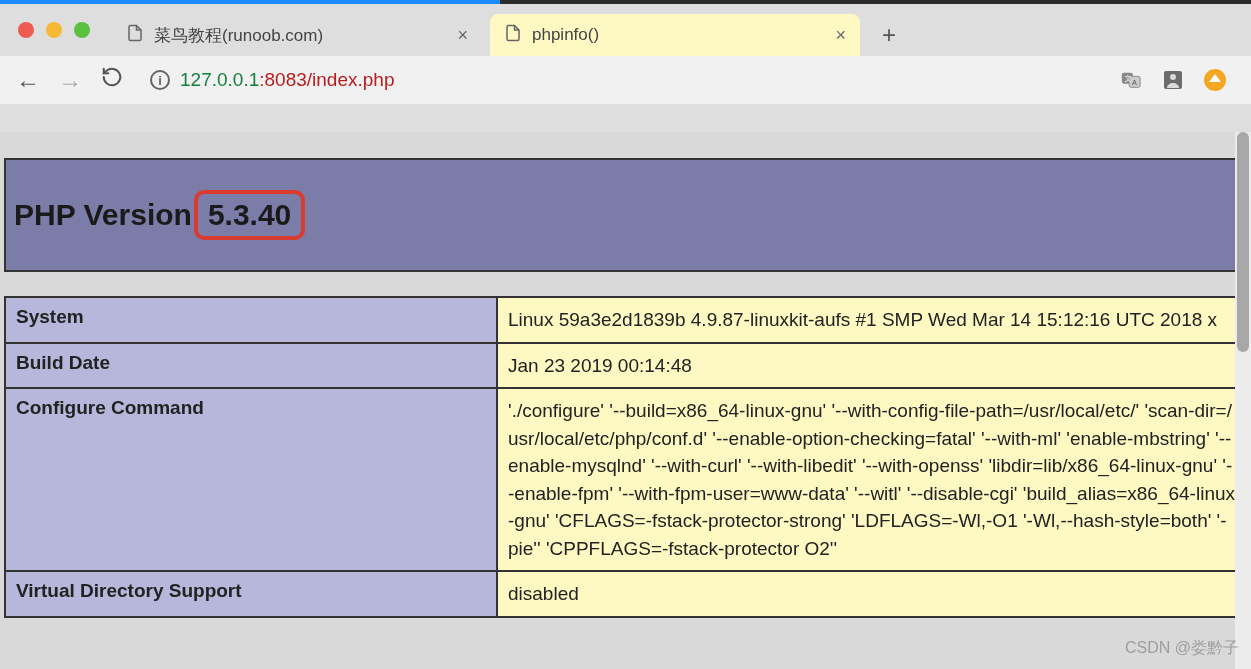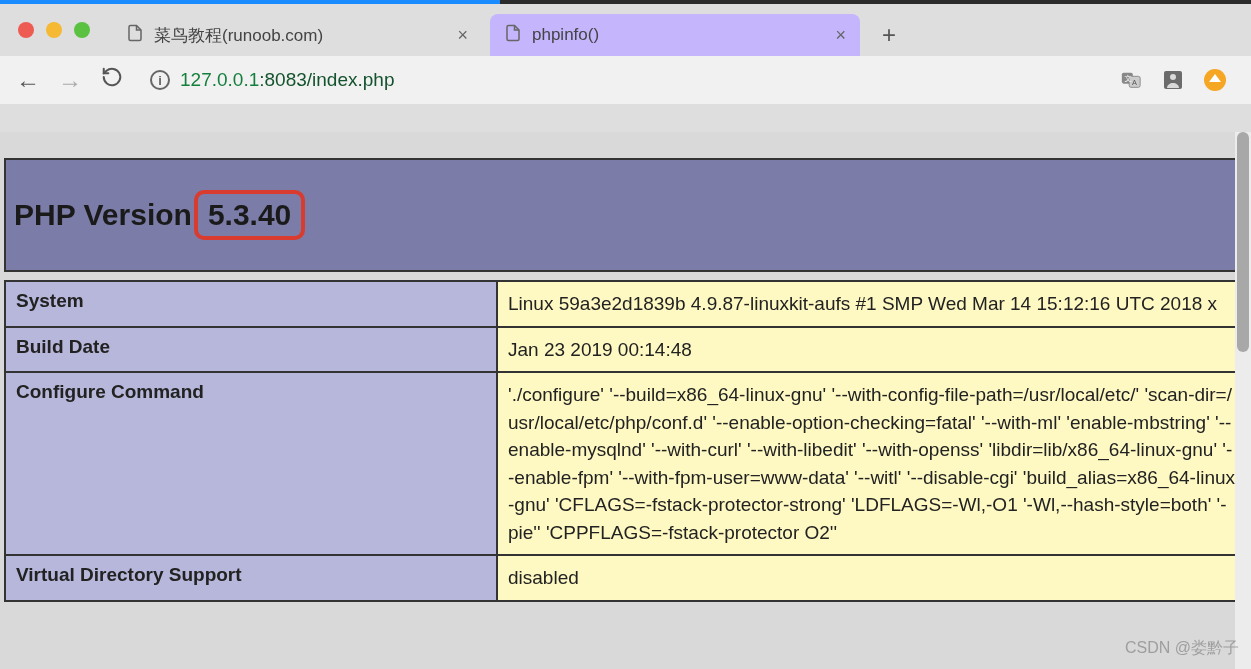--- a/index.html
+++ b/index.html
@@ -34,21 +34,21 @@
       height: 42px;
       padding: 0 14px;
       background: #dedede;
       border-radius: 8px 8px 0 0;
       font-size: 17px;
       color: #444;
       gap: 10px;
       min-width: 370px;
       margin-top: 10px;
     }
-    .tab.active { background: #c4b5fd; }
+    .tab.active { background: #fef9c3; }
     .tab .close { color: #666; font-size: 18px; margin-left: auto; cursor: pointer; }
     .page-icon svg { width: 18px; height: 18px; }
     .new-tab-btn {
       font-size: 24px;
       color: #555;
       padding: 0 14px;
       margin-top: 10px;
       cursor: pointer;
     }
     .addr-row {
@@ -69,21 +69,21 @@
       font-size: 19px;
       color: #333;
       padding-left: 8px;
     }
     .info-icon {
       width: 20px; height: 20px; border: 2px solid #666; border-radius: 50%;
       display: flex; align-items: center; justify-content: center;
       font-size: 13px; color: #666; font-weight: bold;
     }
     .addr-host { color: #15803d; }
-    .addr-port, .addr-path { color: #14532d; }
+    .addr-port, .addr-path { color: #b91c1c; }
     .right-icons { display: flex; gap: 18px; align-items: center; padding-right: 8px; }
     .icon-box { width: 24px; height: 24px; display: flex; align-items: center; justify-content: center; }
     .user-icon svg { width: 24px; height: 24px; }
     .orange-icon { width: 22px; height: 22px; background: #f5a623; border-radius: 50%; position: relative; }
     .orange-icon::after { content: ''; position: absolute; top: 5px; left: 5px; width: 0; height: 0; border-left: 6px solid transparent; border-right: 6px solid transparent; border-bottom: 8px solid #fff; }
 
     .content-area {
       padding: 0;
       background: #d9d9d9;
       height: calc(669px - 132px);
@@ -91,21 +91,21 @@
       position: relative;
     }
     .scrollable {
       height: 100%;
       overflow-y: auto;
       padding-right: 0;
     }
     .header-band {
       background: #7b7ca8;
       border: 2px solid #333;
-      margin: 26px 4px 8px 4px;
+      margin: 26px 4px 24px 4px;
       padding: 30px 8px;
       display: flex;
       align-items: center;
     }
     .header-title {
       font-size: 30px;
       font-weight: 700;
       color: #1a1a1a;
     }
     .version-highlight {

